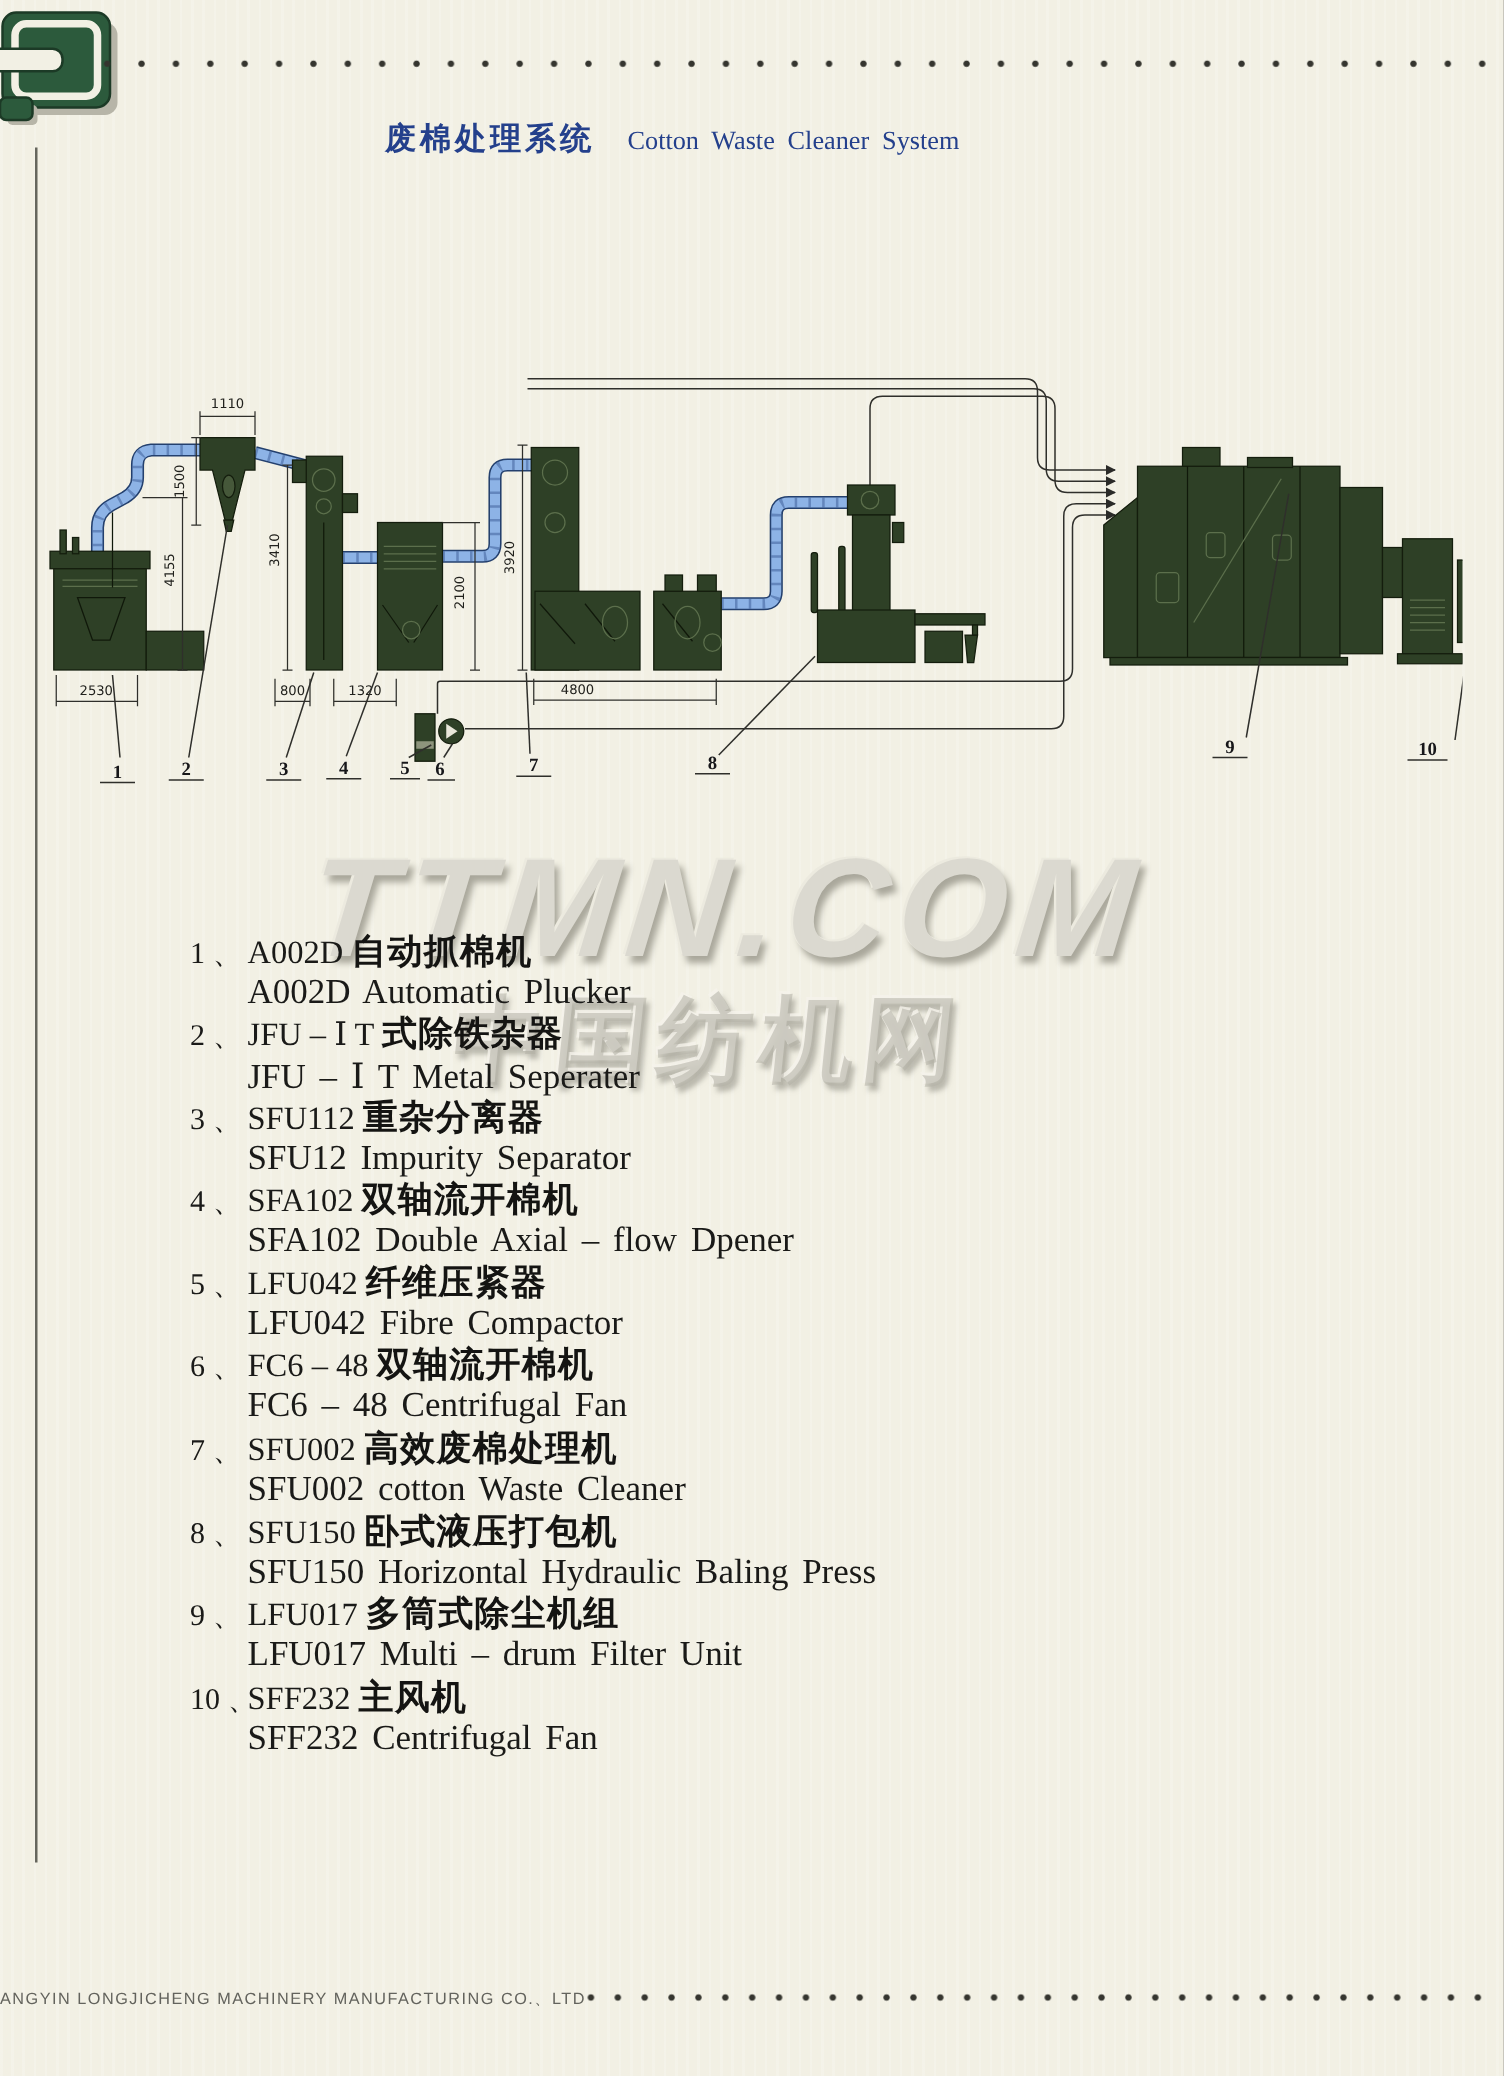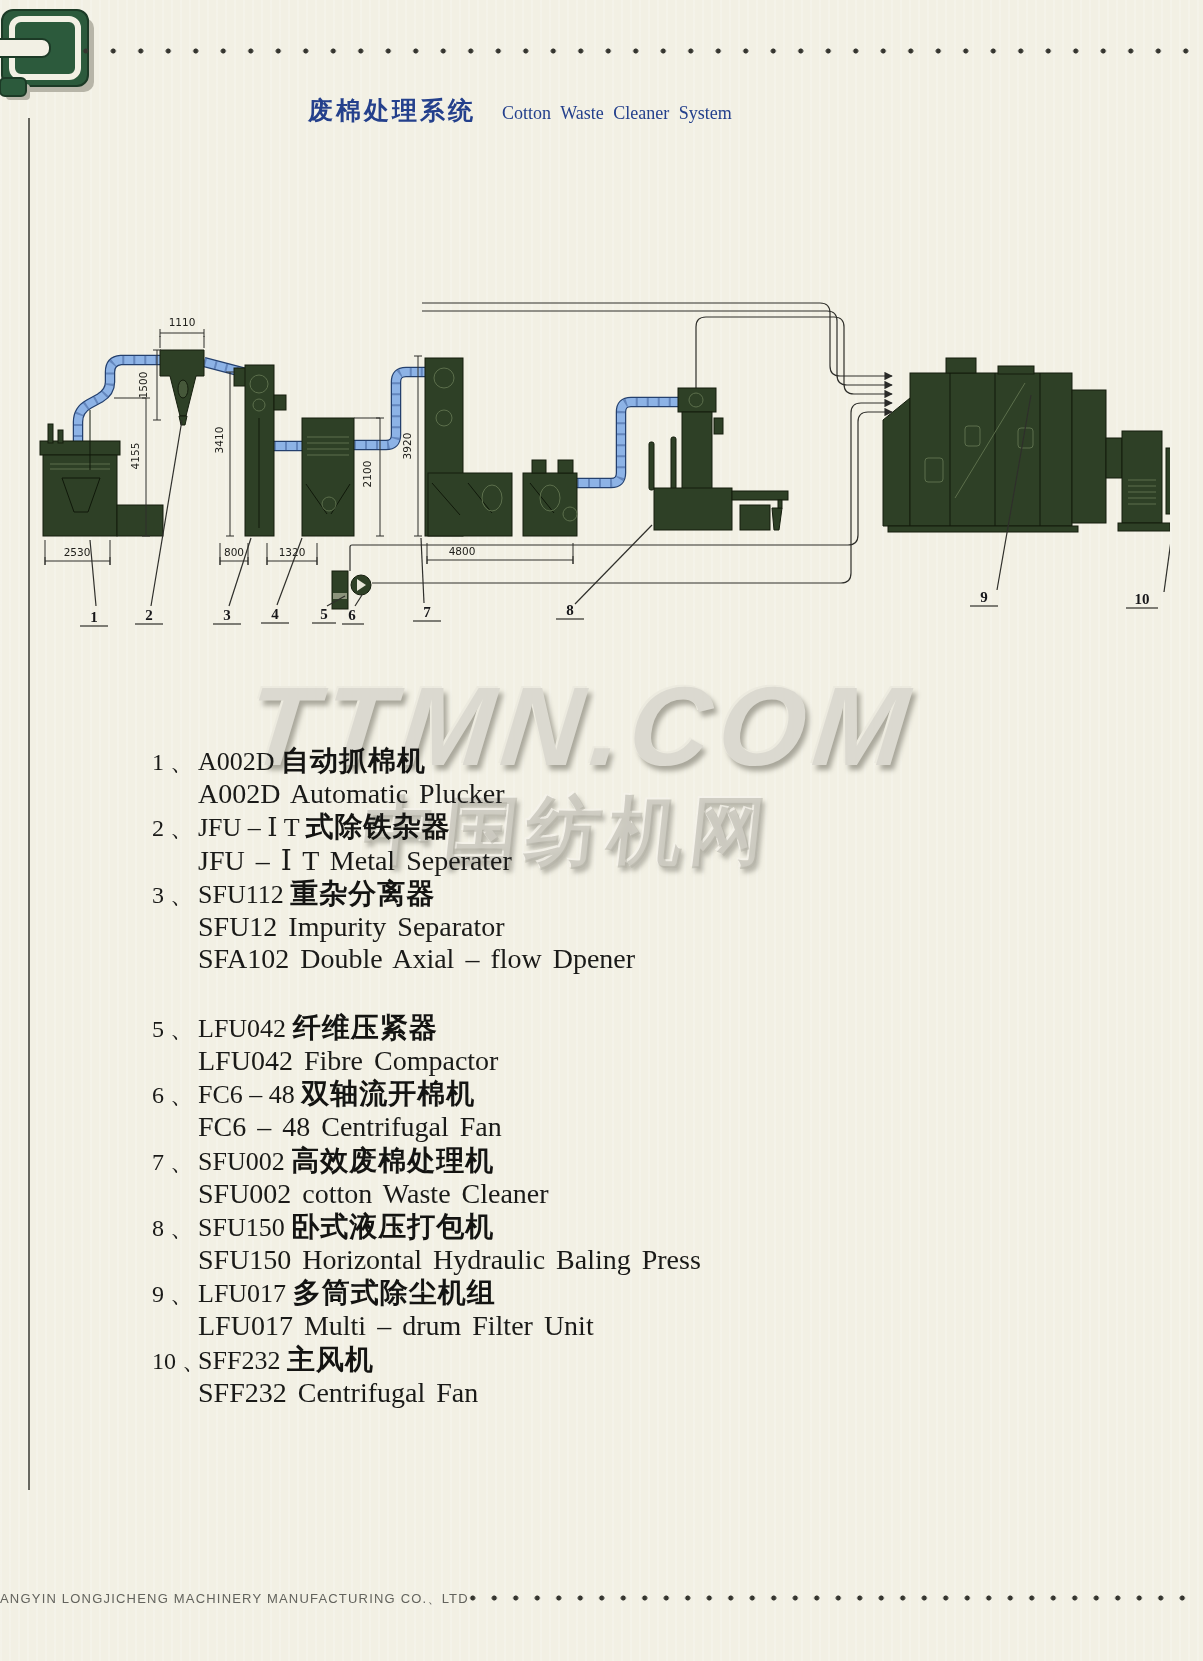--- a/index.html
+++ b/index.html
@@ -17,21 +17,21 @@
   .dots-top{position:absolute;left:72px;top:47px;width:1118px;
     background-image:radial-gradient(circle,#35352f 2.2px,rgba(0,0,0,0) 2.9px);
     background-size:27.5px 8px;}
   .dots-bottom{position:absolute;left:462px;top:1594px;width:730px;
     background-image:radial-gradient(circle,#35352f 2.2px,rgba(0,0,0,0) 2.9px);
     background-size:21.5px 8px;}
   .vline-left{position:absolute;left:28px;top:118px;width:2px;height:1372px;background:#4d4d45;opacity:.85;}
   
   .title{position:absolute;left:308px;top:94px;white-space:nowrap;}
   .title .zh{font-size:25px;font-weight:bold;color:#24408c;letter-spacing:3px;}
-  .title .en{font-family:"Liberation Serif","DejaVu Serif",serif;font-size:18px;color:#24408c;margin-left:26px;word-spacing:5px;}
+  .title .en{font-family:"Liberation Serif","DejaVu Serif",serif;font-size:21px;color:#24408c;margin-left:26px;word-spacing:5px;}
   
   .diagram{position:absolute;left:30px;top:288px;width:1140px;height:350px;}
   .mach{fill:#2e4026;stroke:#141d0d;stroke-width:1;}
   .mdt{fill:none;stroke:#10180a;stroke-width:1;}
   .mlt{fill:none;stroke:#5c6f4c;stroke-width:1;}
   .pipeOut{fill:none;stroke:#24406e;stroke-width:10.5;stroke-linejoin:round;}
   .pipe{fill:none;stroke:#8db3e6;stroke-width:8;stroke-linejoin:round;}
   .pipeSeg{fill:none;stroke:#3a5a94;stroke-width:8;stroke-dasharray:2 9;opacity:.5;}
   .tl{fill:none;stroke:#2f2f2b;stroke-width:1.2;}
   .dim{fill:none;stroke:#2f2f2b;stroke-width:1;}
@@ -295,20 +295,23 @@
       </div>
       <div class="en-line">JFU – Ⅰ T Metal Seperater</div>
     </li>
       <li class="equip-item">
       <div class="zh-line">
         <span class="num">3 、</span><span class="code">SFU112 </span><span class="name">重杂分离器</span>
       </div>
       <div class="en-line">SFU12 Impurity Separator</div>
     </li>
       <li class="equip-item">
+      <div class="zh-line">
+        <span class="num">4 、</span><span class="code">SFA102 </span><span class="name">双轴流开棉机</span>
+      </div>
       <div class="en-line">SFA102 Double Axial – flow Dpener</div>
     </li>
       <li class="equip-item">
       <div class="zh-line">
         <span class="num">5 、</span><span class="code">LFU042 </span><span class="name">纤维压紧器</span>
       </div>
       <div class="en-line">LFU042 Fibre Compactor</div>
     </li>
       <li class="equip-item">
       <div class="zh-line">

